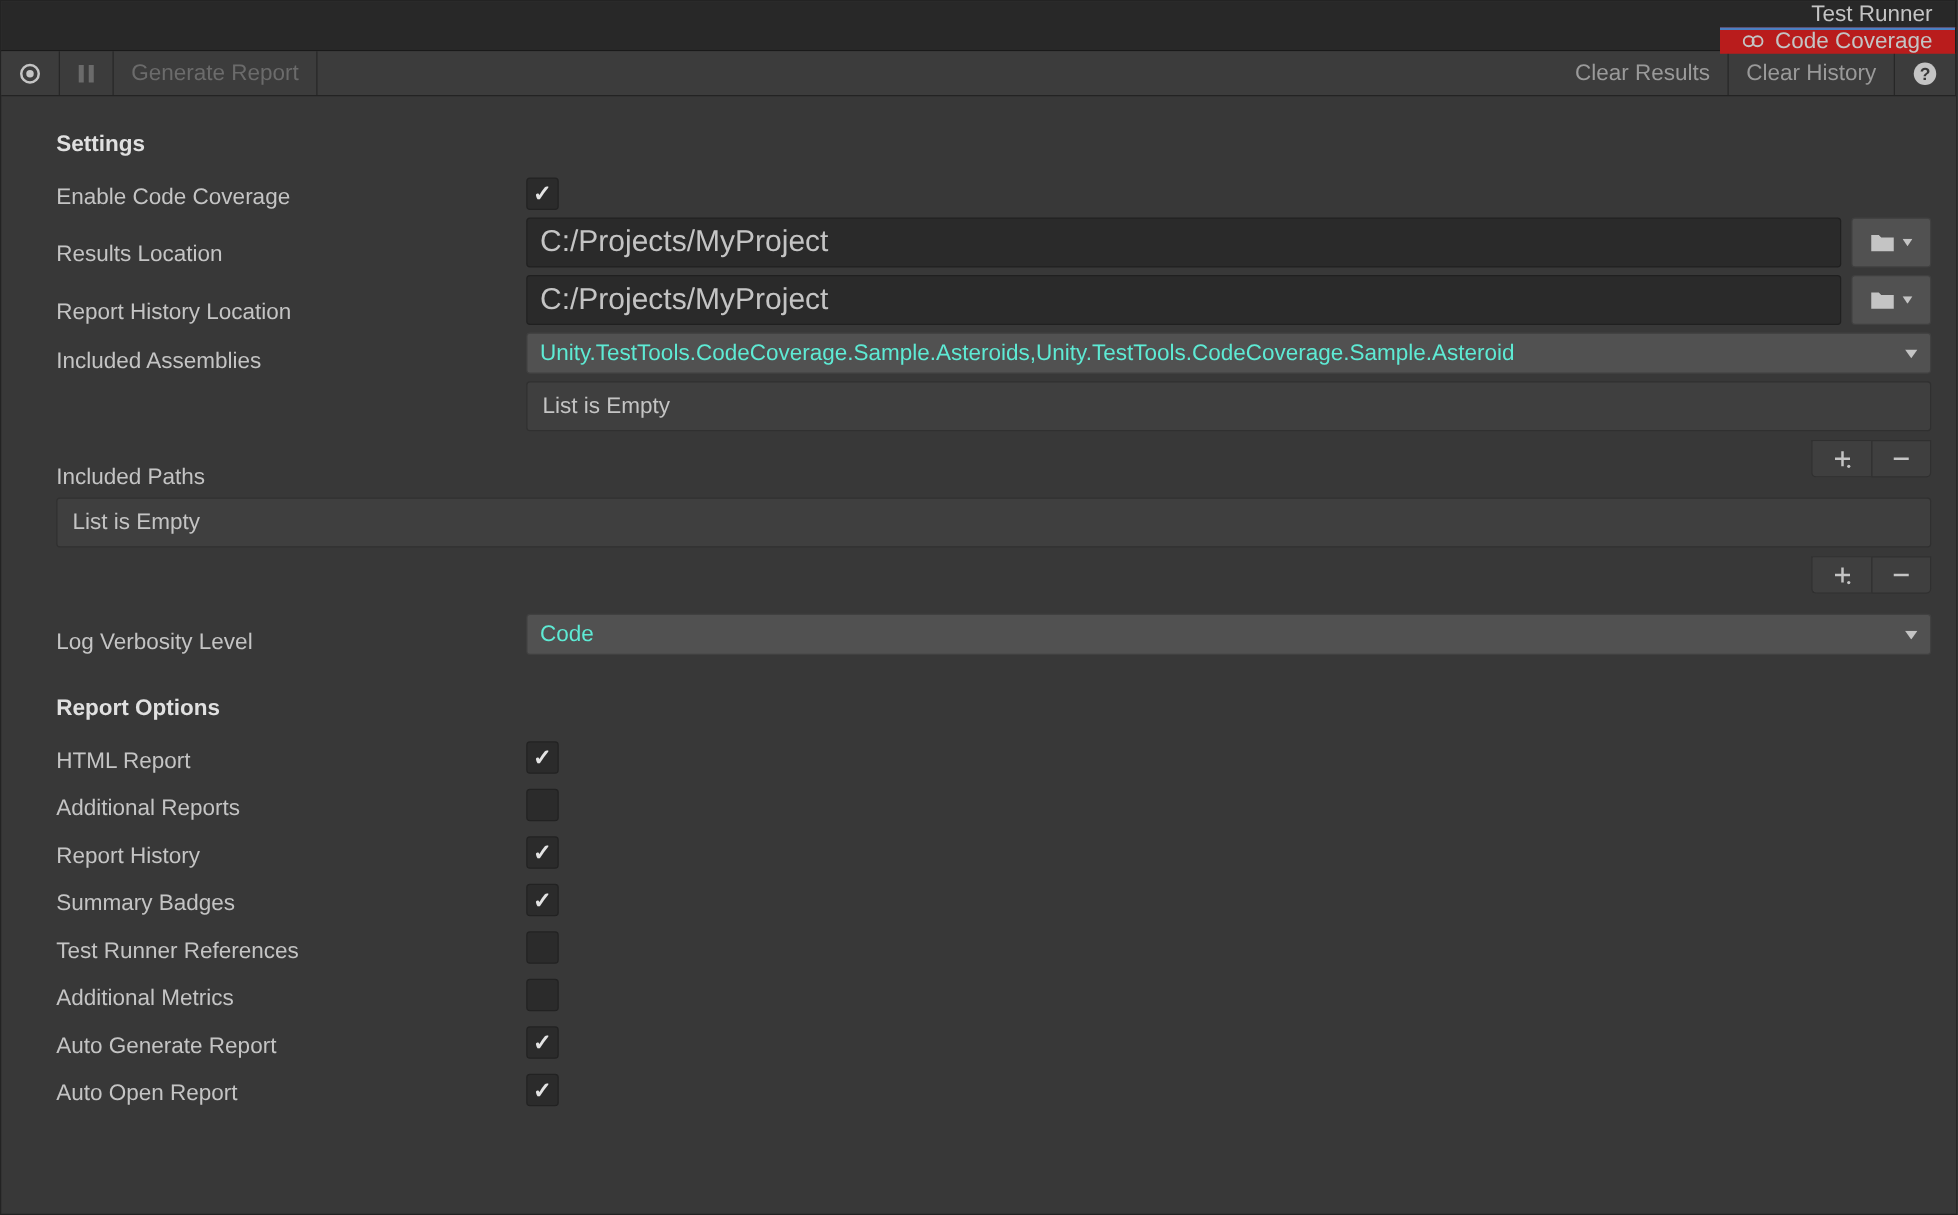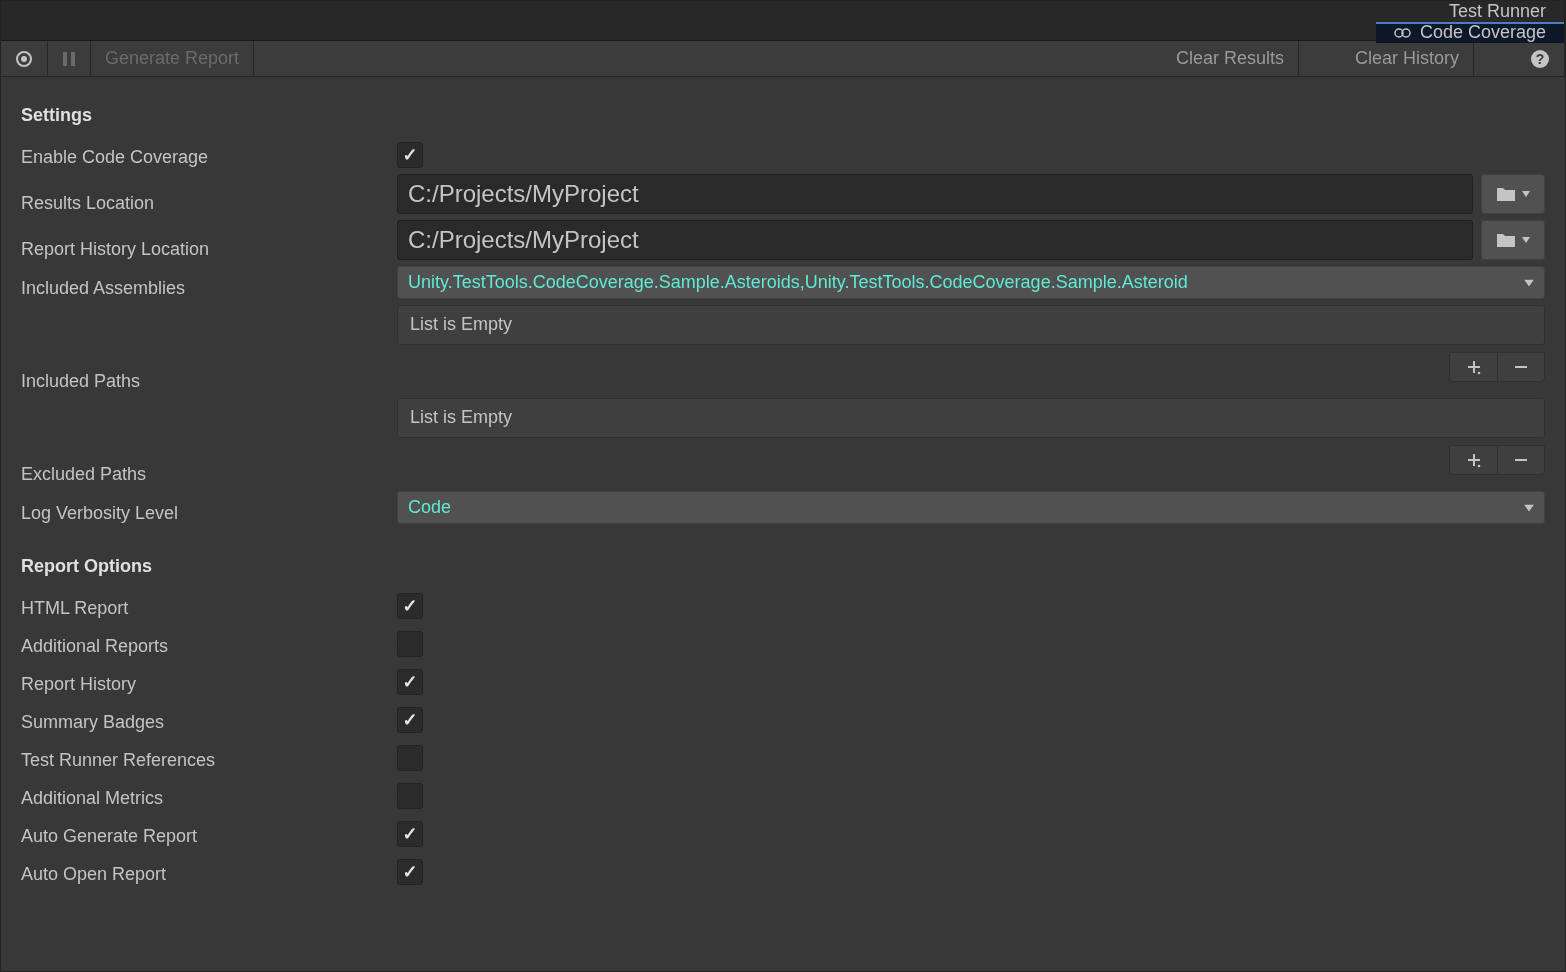--- a/index.html
+++ b/index.html
@@ -31,21 +31,21 @@
   display: flex;
   align-items: center;
   padding: 0 18px;
   font-size: 18px;
   color: #c4c4c4;
   border-right: 1px solid #1e1e1e;
   cursor: pointer;
   position: relative;
 }
 .tab.active {
-  background: #0f172a;
+  background: #b91c1c;
 }
 .tab.active::before {
   content: "";
   position: absolute;
   top: 0; left: 0; right: 0;
   height: 2px;
   background: #4a80c3;
 }
 .tab-icon {
   margin-right: 8px;
@@ -72,26 +72,26 @@
   padding: 0 14px;
   border-right: 1px solid #272727;
   color: #9a9a9a;
   cursor: pointer;
   font-size: 18px;
 }
 .tool-btn.disabled { color: #6b6b6b; }
 .tool-right {
   margin-left: auto;
   display: flex;
-  gap: 42px;
 }
 .content {
   padding: 20px 20px;
   overflow-y: auto;
   flex: 1;
+  margin-left: 24px;
 }
 .section-title {
   font-weight: bold;
   color: #e0e0e0;
   margin-bottom: 10px;
   margin-top: 8px;
 }
 .row {
   display: flex;
   align-items: flex-end;
@@ -351,21 +351,20 @@
           <div class="list-btn">
             <svg width="16" height="16" viewBox="0 0 16 16">
                 <line x1="2" y1="8" x2="14" y2="8" stroke="#c4c4c4" stroke-width="2"></line>
               </svg>
           </div>
         </div>
       </div>
     </div>
 
     <div class="row">
-      <div class="label">Excluded Paths</div>
       <div class="field" style="flex-direction:column;">
         <div class="list-box">List is Empty</div>
         <div class="list-btns">
           <div class="list-btn">
             <svg width="16" height="16" viewBox="0 0 16 16">
                 <line x1="8" y1="2" x2="8" y2="14" stroke="#c4c4c4" stroke-width="2"></line>
                 <line x1="2" y1="8" x2="14" y2="8" stroke="#c4c4c4" stroke-width="2"></line>
                 <circle cx="13" cy="14" r="1.3" fill="#c4c4c4"></circle>
               </svg>
           </div>

